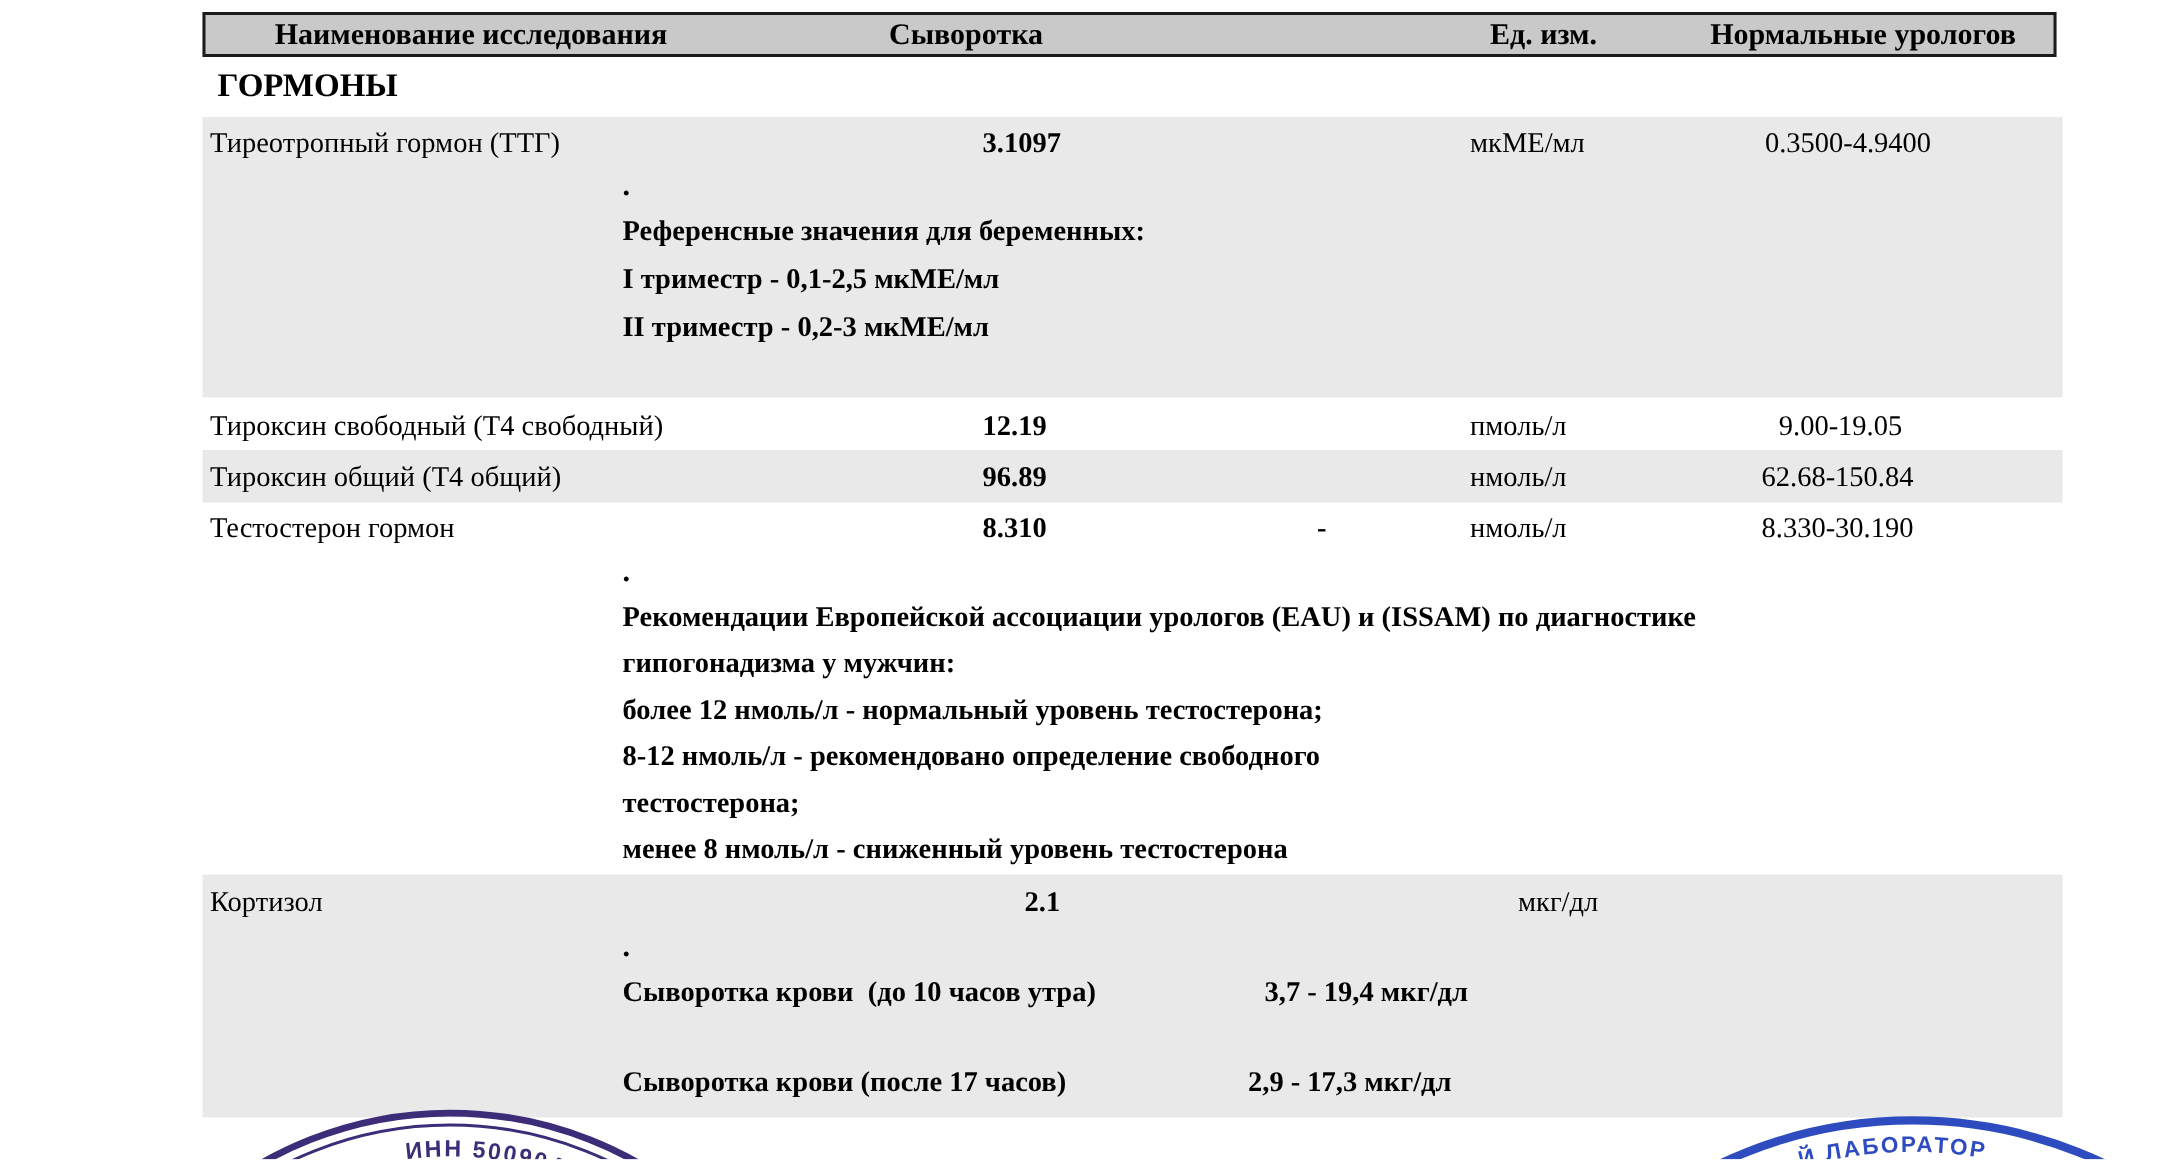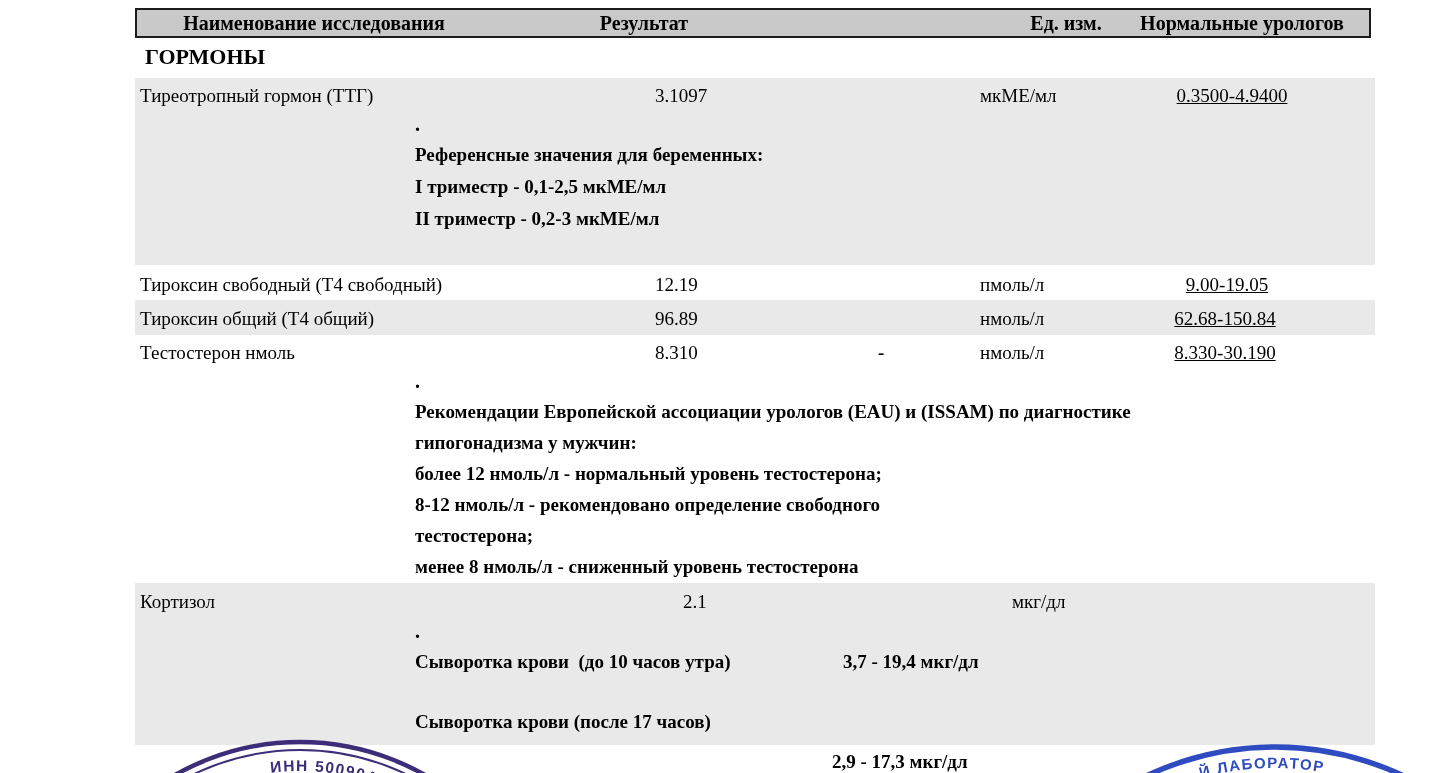--- a/index.html
+++ b/index.html
@@ -15,41 +15,41 @@
   }
   .hdr-label{
     position:absolute; top:3px; transform:translateX(-50%);
     font-weight:bold; font-size:20px; line-height:20px; white-space:pre;
   }
   .section-title{ left:145px; top:44px; font-weight:bold; font-size:22px;text-align:right; }
   
   .shade{ position:absolute; left:135px; width:1240px; background:#e9e9ea; }
   .cell{ font-size:19px; line-height:24px; }
   .name{ left:140px; }
-  .result{ left:655px; font-weight:normal; }
+  .result{ left:655px; font-weight:bold; }
   .flag{ font-weight:bold; }
   .unit{ left:980px; }
-  .normal{ transform:translateX(-50%);text-decoration:underline; }
+  .normal{ transform:translateX(-50%); }
   .comment{ left:415px; font-weight:bold; font-size:19px; line-height:24px; }
   .dotline{ left:415px; font-weight:bold; font-size:20px; }
   .stamp{ position:absolute; }
   .stamp text{
     font-family:"Liberation Sans", sans-serif; font-weight:bold;
     letter-spacing:1.5px;
   }
 </style>
 </head>
 <body>
 
 <div class="page">
 
   <div class="hdr-bar">
     <span class="hdr-label" style="left:177px">Наименование исследования</span>
-    <span class="hdr-label" style="left:507px">Результат</span>
-    <span class="hdr-label" style="left:929px">Ед. изм.</span>
+    <span class="hdr-label" style="left:507px">Сыворотка</span>
+    <span class="hdr-label" style="left:892px">Ед. изм.</span>
     <span class="hdr-label" style="left:1105px">Нормальные урологов</span>
   </div>
 
   <div class="abs section-title">ГОРМОНЫ</div>
 
   <div class="shade" style="top:78px; height:187px"></div>
   <div class="shade" style="top:300px; height:35px"></div>
   <div class="shade" style="top:583px; height:162px"></div>
 
   <span class="abs cell name" style="top:84px">Тиреотропный гормон (ТТГ)</span>
@@ -64,41 +64,41 @@
   <span class="abs cell name" style="top:273px">Тироксин свободный (Т4 свободный)</span>
   <span class="abs cell result" style="top:273px">12.19</span>
   <span class="abs cell unit" style="top:273px">пмоль/л</span>
   <span class="abs cell normal" style="top:273px; left:1227px">9.00-19.05</span>
 
   <span class="abs cell name" style="top:307px">Тироксин общий (Т4 общий)</span>
   <span class="abs cell result" style="top:307px">96.89</span>
   <span class="abs cell unit" style="top:307px">нмоль/л</span>
   <span class="abs cell normal" style="top:307px; left:1225px">62.68-150.84</span>
 
-  <span class="abs cell name" style="top:341px">Тестостерон нмоль</span>
+  <span class="abs cell name" style="top:341px">Тестостерон гормон</span>
   <span class="abs cell result" style="top:341px">8.310</span>
   <span class="abs cell flag" style="top:341px; left:878px">-</span>
   <span class="abs cell unit" style="top:341px">нмоль/л</span>
   <span class="abs cell normal" style="top:341px; left:1225px">8.330-30.190</span>
   <span class="abs dotline" style="top:370px">.</span>
   <span class="abs comment" style="top:400px">Рекомендации Европейской ассоциации урологов (EAU) и (ISSAM) по диагностике</span>
   <span class="abs comment" style="top:431px">гипогонадизма у мужчин:</span>
   <span class="abs comment" style="top:462px">более 12 нмоль/л - нормальный уровень тестостерона;</span>
   <span class="abs comment" style="top:493px">8-12 нмоль/л - рекомендовано определение свободного</span>
   <span class="abs comment" style="top:524px">тестостерона;</span>
   <span class="abs comment" style="top:555px">менее 8 нмоль/л - сниженный уровень тестостерона</span>
 
   <span class="abs cell name" style="top:590px">Кортизол</span>
   <span class="abs cell result" style="top:590px; left:683px">2.1</span>
   <span class="abs cell unit" style="top:590px; left:1012px">мкг/дл</span>
   <span class="abs dotline" style="top:620px">.</span>
   <span class="abs comment" style="top:650px">Сыворотка крови  (до 10 часов утра)</span>
   <span class="abs comment" style="top:650px; left:843px">3,7 - 19,4 мкг/дл</span>
   <span class="abs comment" style="top:710px">Сыворотка крови (после 17 часов)</span>
-  <span class="abs comment" style="top:750px; left:832px">2,9 - 17,3 мкг/дл</span>
+  <span class="abs comment" style="top:710px; left:832px">2,9 - 17,3 мкг/дл</span>
 
   <svg class="stamp" style="left:150px; top:736px" width="320" height="37" viewBox="0 0 320 37">
     <circle cx="150" cy="259" r="253" fill="none" stroke-width="4.5" stroke="#3d2d78"></circle>
     <circle cx="150" cy="259" r="245" fill="none" stroke-width="2" stroke="#3d2d78"></circle>
     <path id="arc-left" d="M -8.4 100.6 A 224 224 0 0 1 308.4 100.6" fill="none"></path>
     <text font-size="15.5" fill="#3d2d78">
       <textPath href="#arc-left" startOffset="58%" text-anchor="middle">ИНН 5009046</textPath>
     </text>
   </svg>
 

